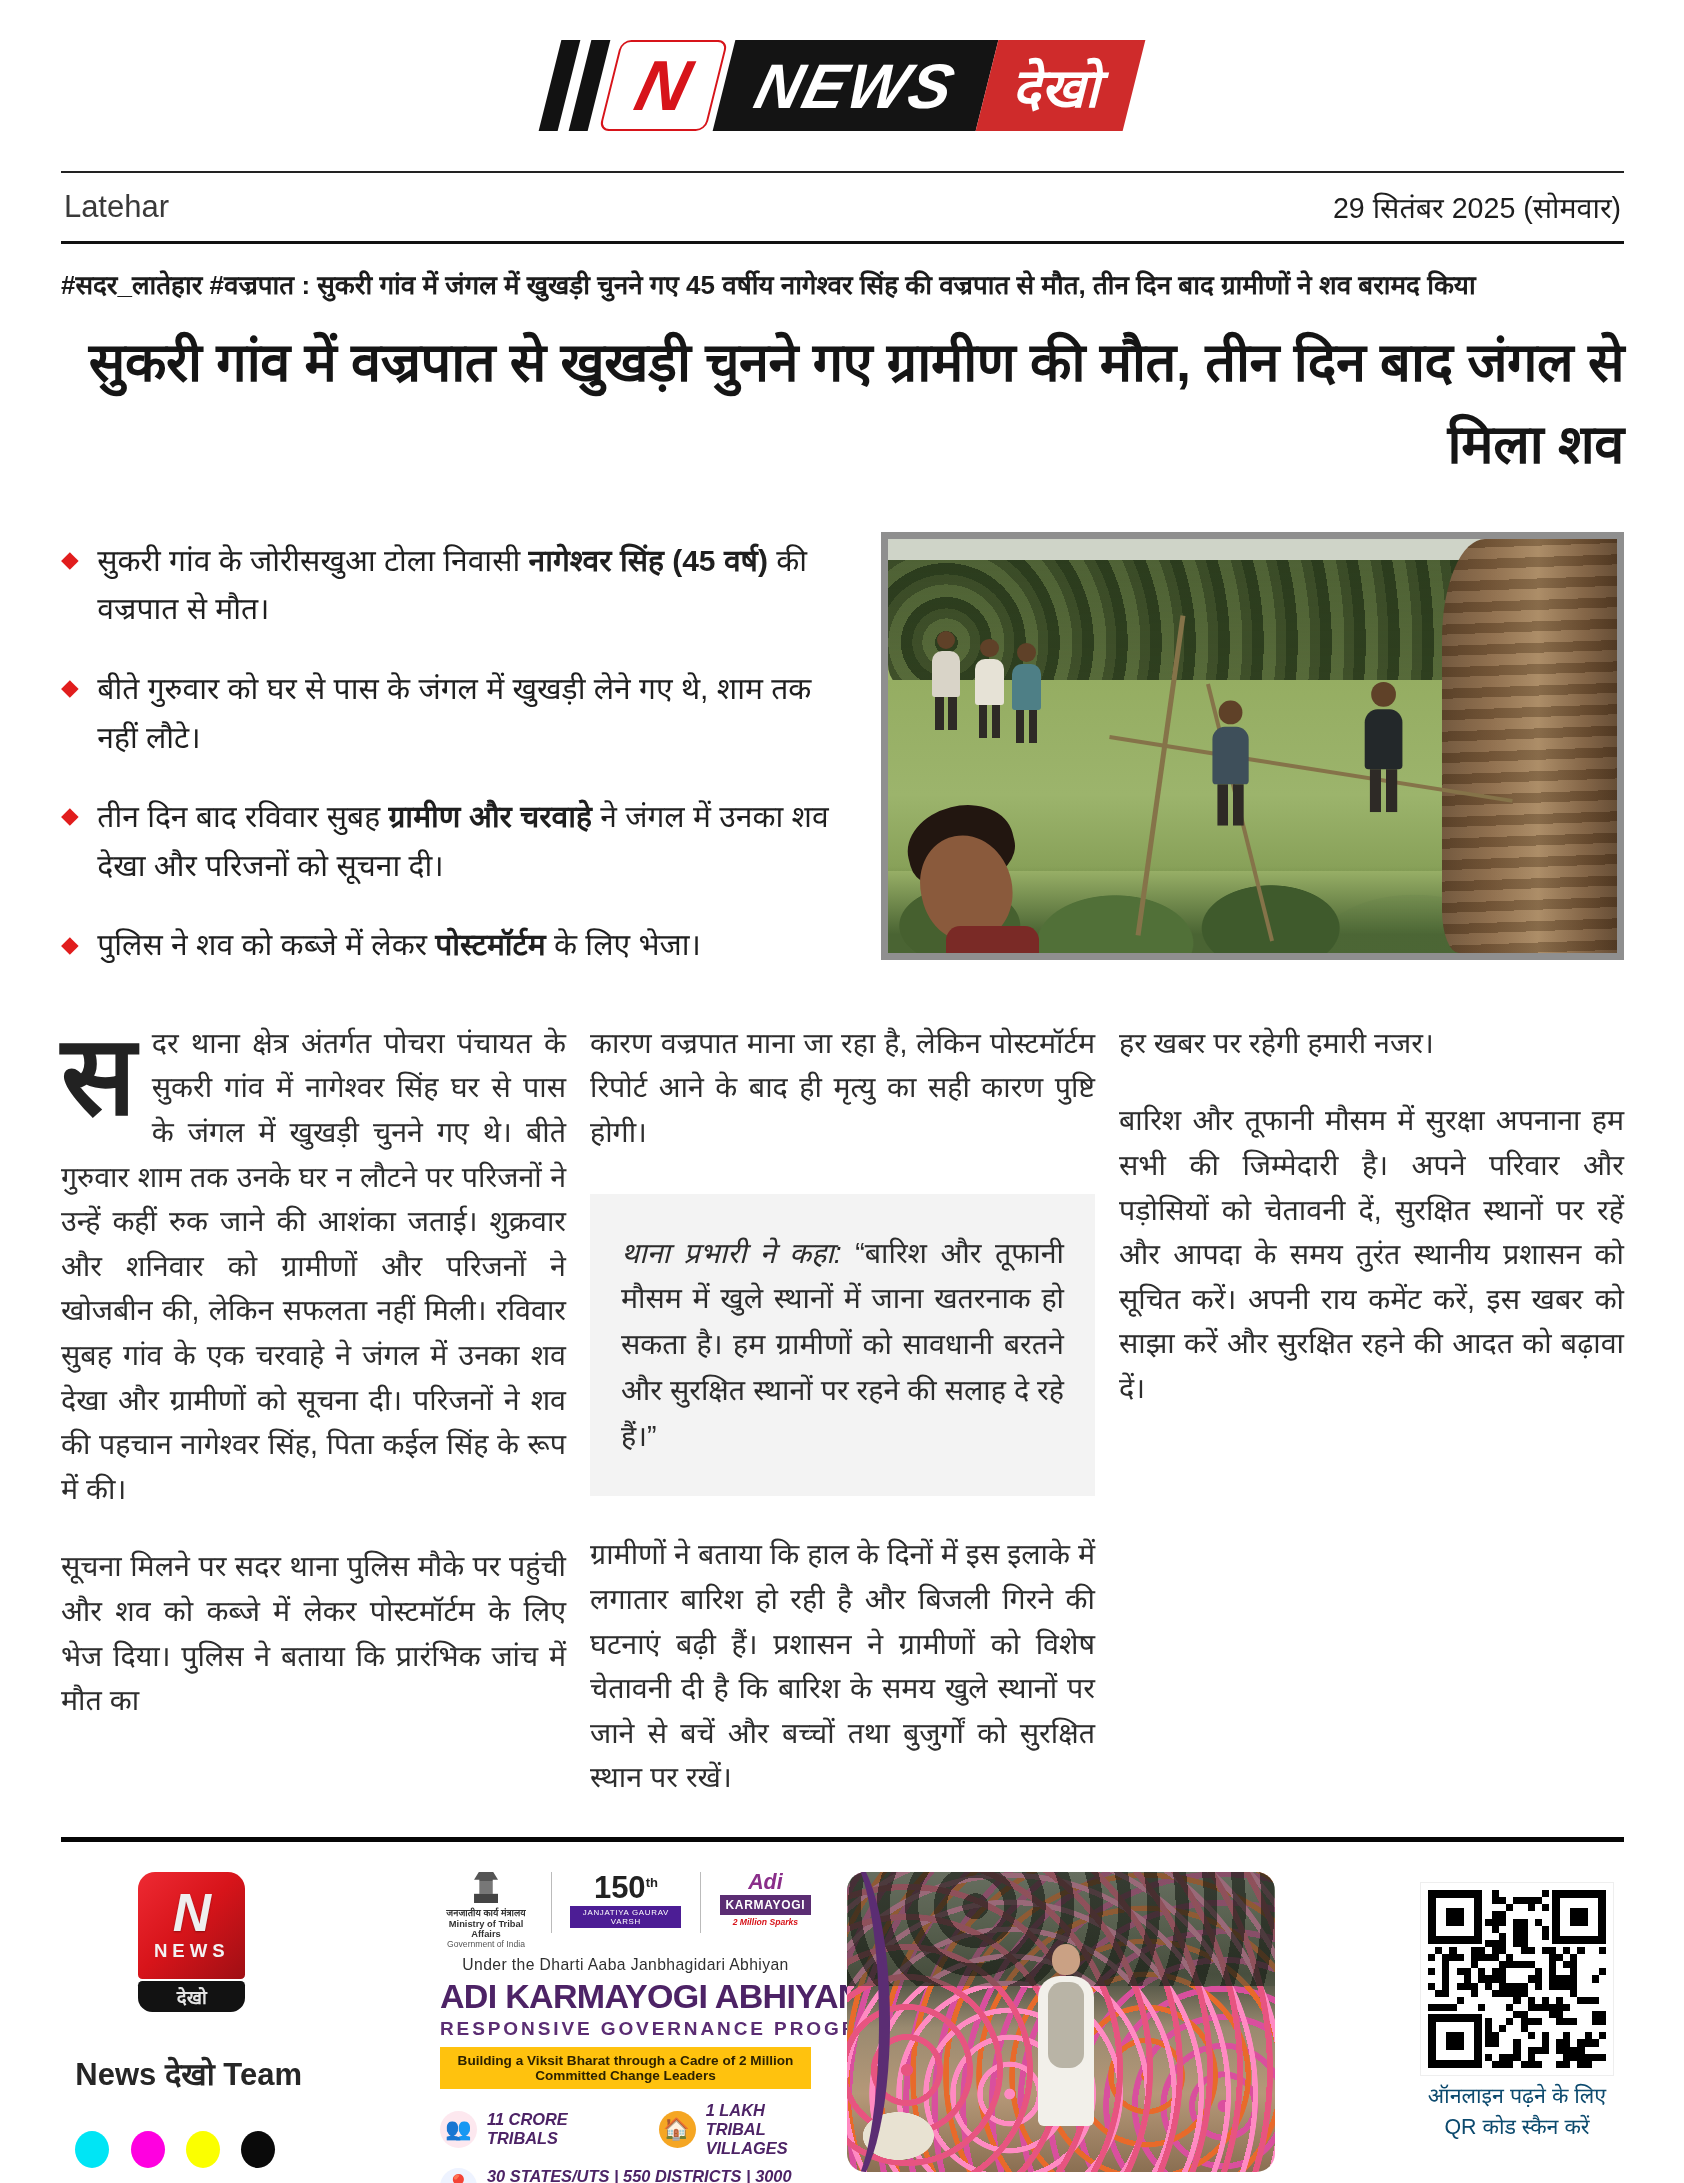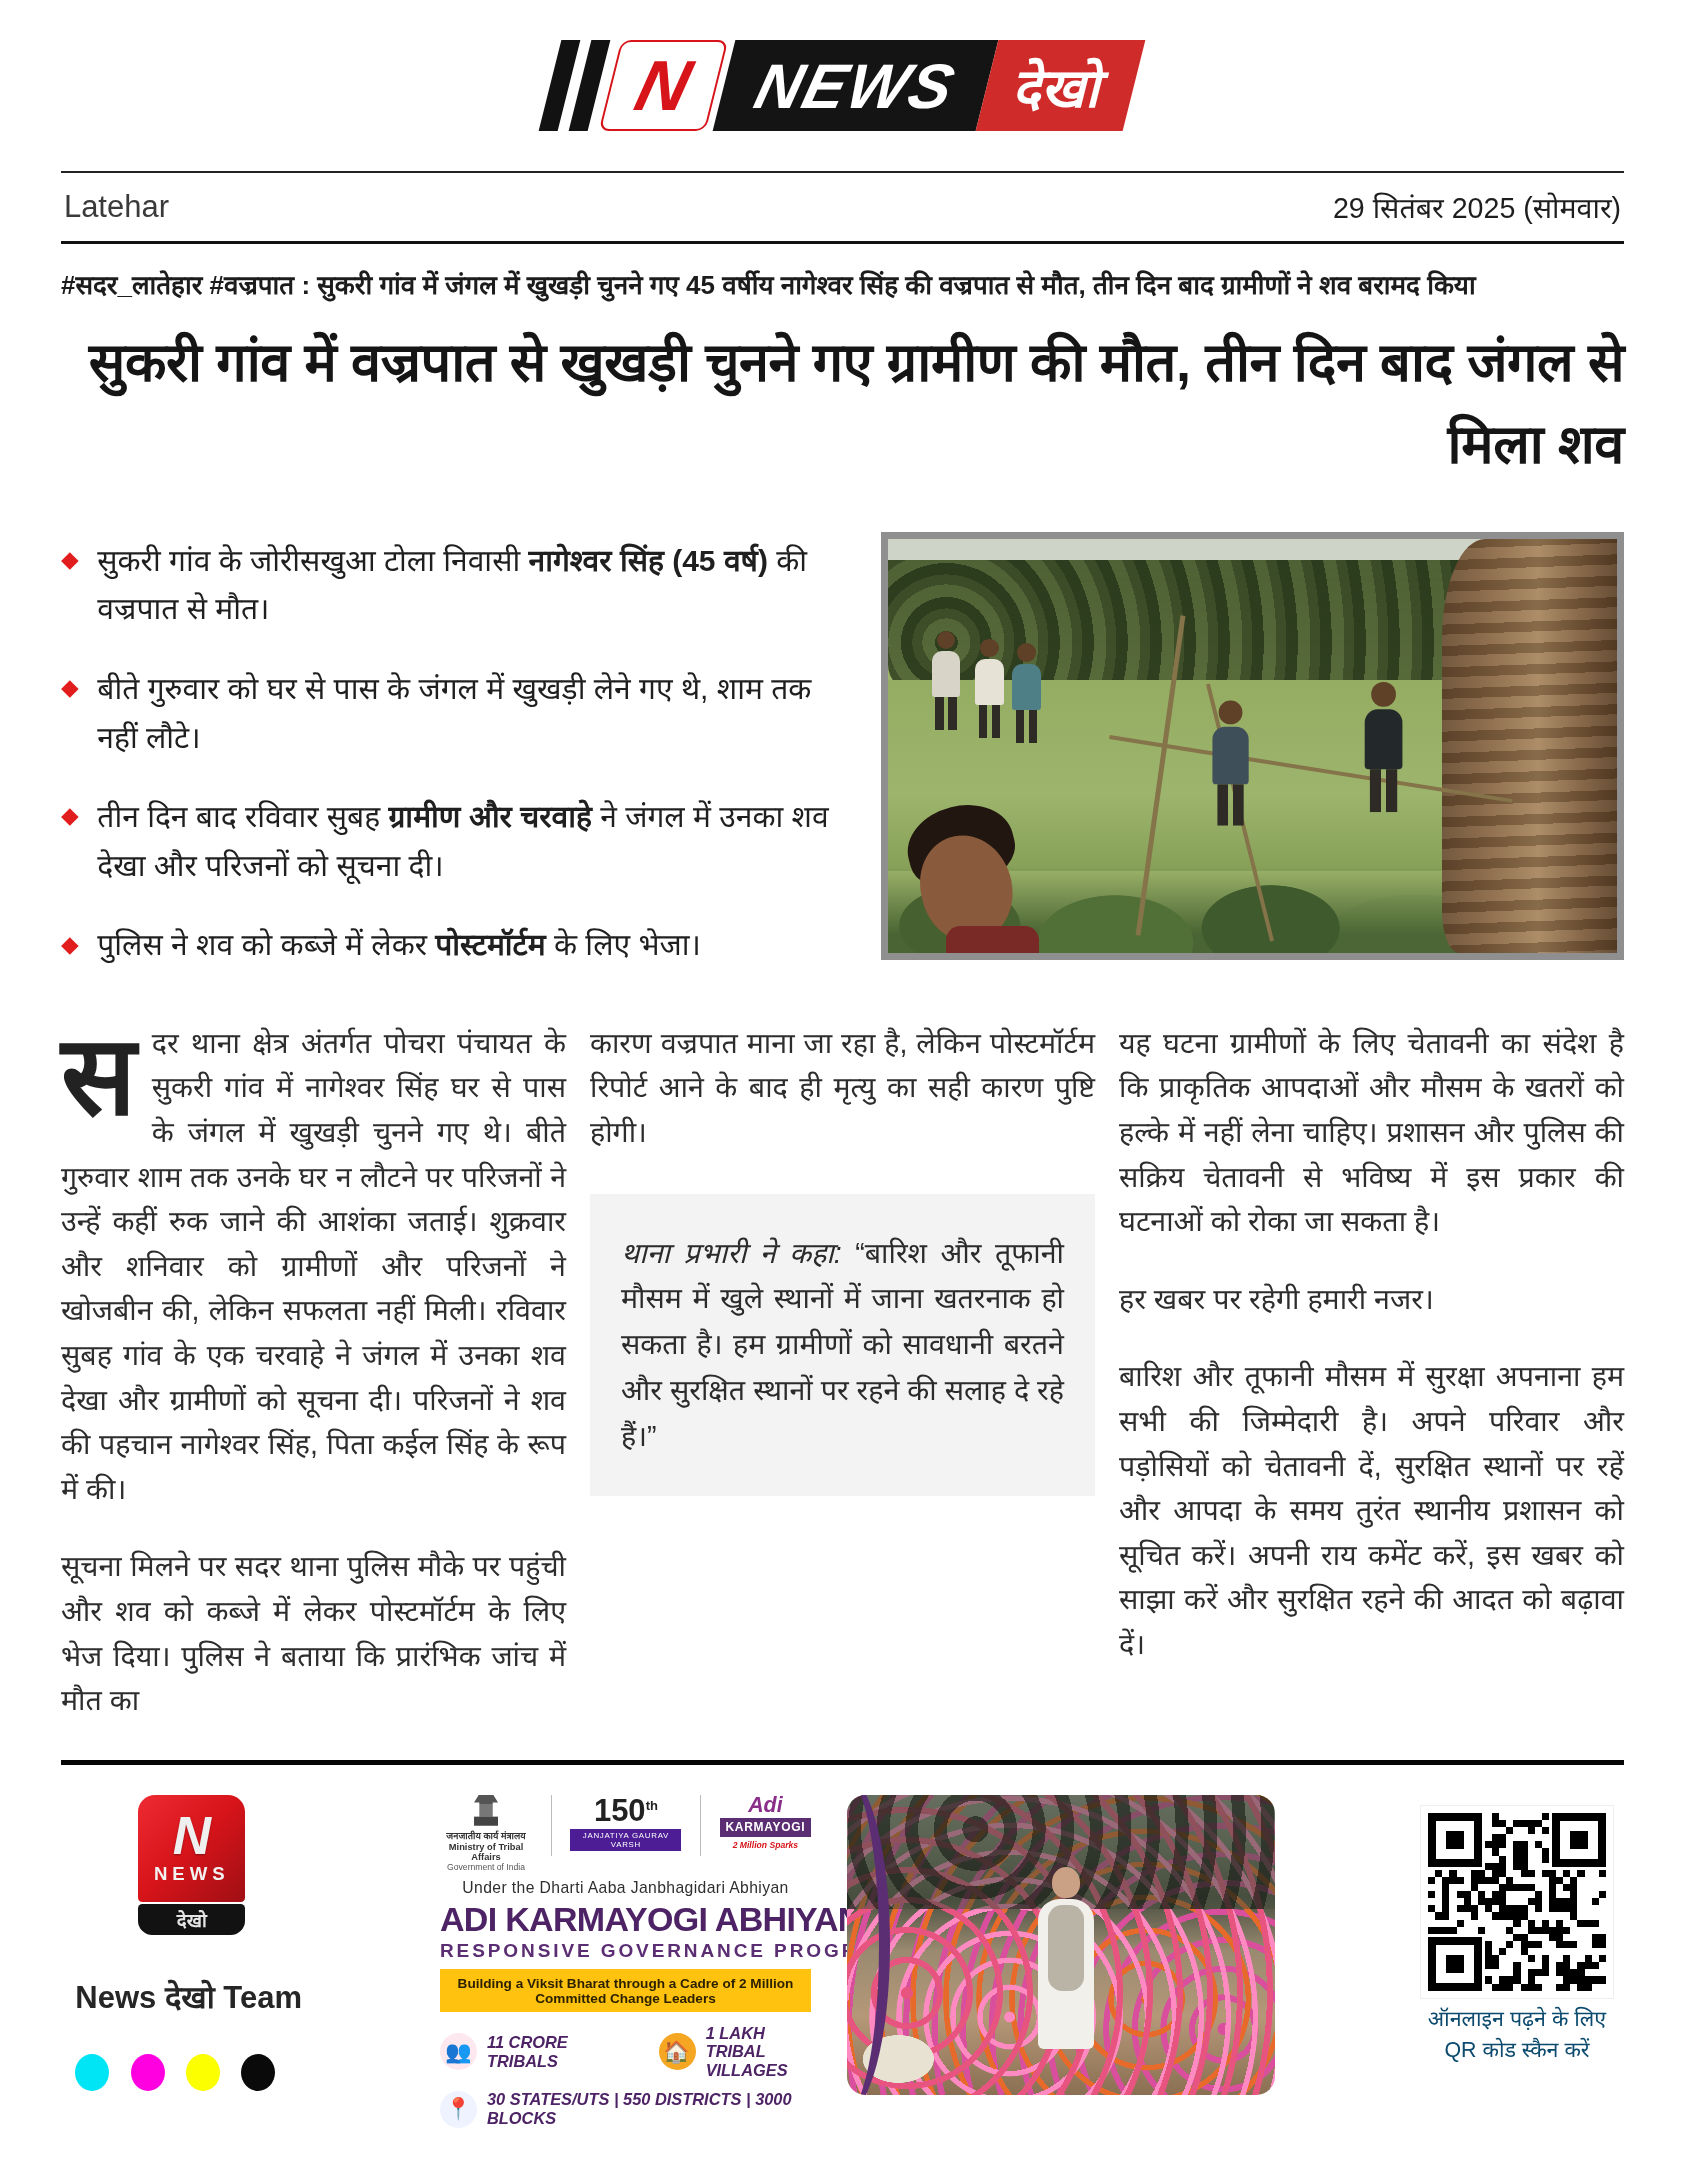--- a/index.html
+++ b/index.html
@@ -278,23 +278,23 @@
   <div class="body-cols">
     <div class="col">
       <p><span class="dropcap">स</span><span>दर थाना क्षेत्र अंतर्गत पोचरा पंचायत के सुकरी गांव में नागेश्वर सिंह घर से पास के जंगल में खुखड़ी चुनने गए थे। बीते गुरुवार शाम तक उनके घर न लौटने पर परिजनों ने उन्हें कहीं रुक जाने की आशंका जताई। शुक्रवार और शनिवार को ग्रामीणों और परिजनों ने खोजबीन की, लेकिन सफलता नहीं मिली। रविवार सुबह गांव के एक चरवाहे ने जंगल में उनका शव देखा और ग्रामीणों को सूचना दी। परिजनों ने शव की पहचान नागेश्वर सिंह, पिता कईल सिंह के रूप में की।</span></p>
       <p>सूचना मिलने पर सदर थाना पुलिस मौके पर पहुंची और शव को कब्जे में लेकर पोस्टमॉर्टम के लिए भेज दिया। पुलिस ने बताया कि प्रारंभिक जांच में मौत का</p>
     </div>
     <div class="col">
       <p>कारण वज्रपात माना जा रहा है, लेकिन पोस्टमॉर्टम रिपोर्ट आने के बाद ही मृत्यु का सही कारण पुष्टि होगी।</p>
       <div class="quote">
         <span class="qi">थाना प्रभारी ने कहा:</span><span> “बारिश और तूफानी मौसम में खुले स्थानों में जाना खतरनाक हो सकता है। हम ग्रामीणों को सावधानी बरतने और सुरक्षित स्थानों पर रहने की सलाह दे रहे हैं।”</span>
       </div>
+      <p>ग्रामीणों ने बताया कि हाल के दिनों में इस इलाके में लगातार बारिश हो रही है और बिजली गिरने की घटनाएं बढ़ी हैं। प्रशासन ने ग्रामीणों को विशेष चेतावनी दी है कि बारिश के समय खुले स्थानों पर जाने से बचें और बच्चों तथा बुजुर्गों को सुरक्षित स्थान पर रखें।</p>
     </div>
     <div class="col">
-      <p>यह घटना ग्रामीणों के लिए चेतावनी का संदेश है कि प्राकृतिक आपदाओं और मौसम के खतरों को हल्के में नहीं लेना चाहिए। प्रशासन और पुलिस की सक्रिय चेतावनी से भविष्य में इस प्रकार की घटनाओं को रोका जा सकता है।</p>
       <p>हर खबर पर रहेगी हमारी नजर।</p>
       <p>बारिश और तूफानी मौसम में सुरक्षा अपनाना हम सभी की जिम्मेदारी है। अपने परिवार और पड़ोसियों को चेतावनी दें, सुरक्षित स्थानों पर रहें और आपदा के समय तुरंत स्थानीय प्रशासन को सूचित करें। अपनी राय कमेंट करें, इस खबर को साझा करें और सुरक्षित रहने की आदत को बढ़ावा दें।</p>
     </div>
   </div>
 
   <div class="foot-rule"></div>
   <div class="footer">
 
     <div class="f-left">
       <div class="appicon">

